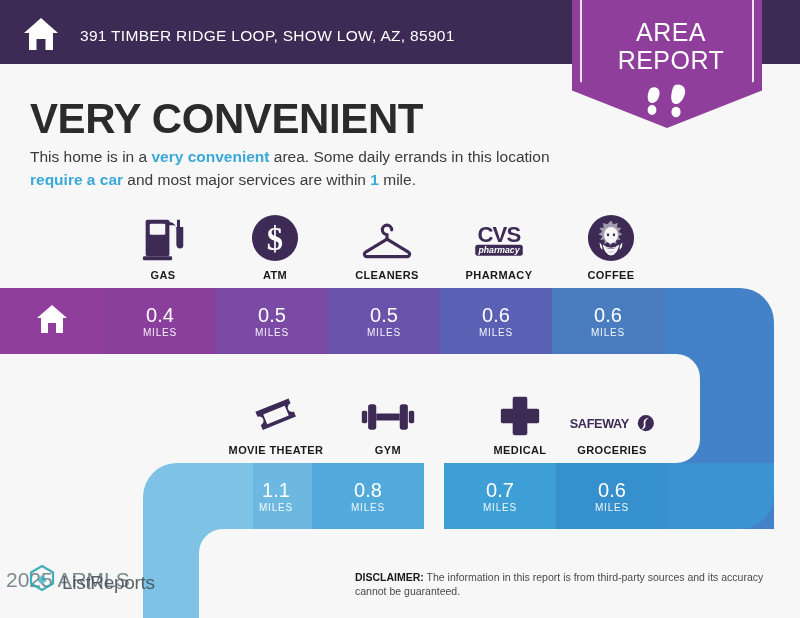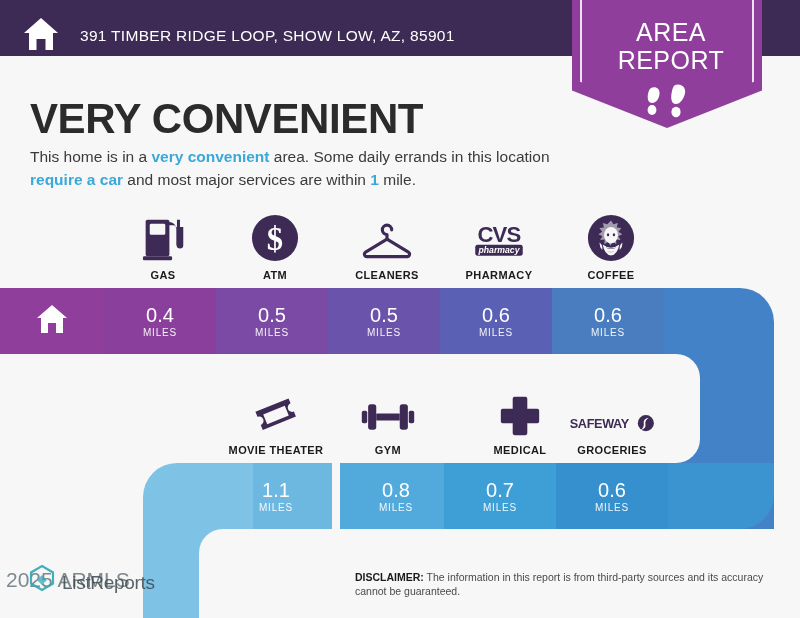--- a/index.html
+++ b/index.html
@@ -7,21 +7,21 @@
   body {
     font-family:"Liberation Sans", sans-serif;
     background:#f7f7f7;
     position:relative;
     overflow:hidden;
   }
   #stage { position:absolute; inset:0; width:800px; height:618px; background:#f7f7f7; }
 
   
   .header {
-    position:absolute; left:0; top:0; width:800px; height:56px;
+    position:absolute; left:0; top:0; width:800px; height:64px;
     background:#3d2b56;
   }
   .header-home {
     position:absolute; left:22px; top:16px; width:38px; height:36px;
   }
   .header-addr {
     position:absolute; left:80px; top:27px;
     color:#ffffff; font-size:15.5px; letter-spacing:.3px; white-space:nowrap;
   }
 
@@ -245,21 +245,21 @@
       <span class="u">MILES</span>
     </div>
 
     <div class="seg" style="left:664px; top:0; width:110px; height:241px; background:#4382c6; border-radius:0 34px 0 0;"></div>
     <div class="seg" style="left:664px; top:175px; width:110px; height:66px; background:#3b93cf; border-radius:0 0 34px 0;"></div>
 
     <div class="cell" style="top:175px; left:220px; width:112px; background:#6cb8e0;">
       <span class="v">1.1</span>
       <span class="u">MILES</span>
     </div>
-    <div class="cell" style="top:175px; left:340px; width:112px; background:#51aadb;">
+    <div class="cell" style="top:175px; left:312px; width:112px; background:#51aadb;">
       <span class="v">0.8</span>
       <span class="u">MILES</span>
     </div>
     <div class="cell" style="top:175px; left:444px; width:112px; background:#3d9fd6;">
       <span class="v">0.7</span>
       <span class="u">MILES</span>
     </div>
     <div class="cell" style="top:175px; left:556px; width:112px; background:#3590cd;">
       <span class="v">0.6</span>
       <span class="u">MILES</span>

